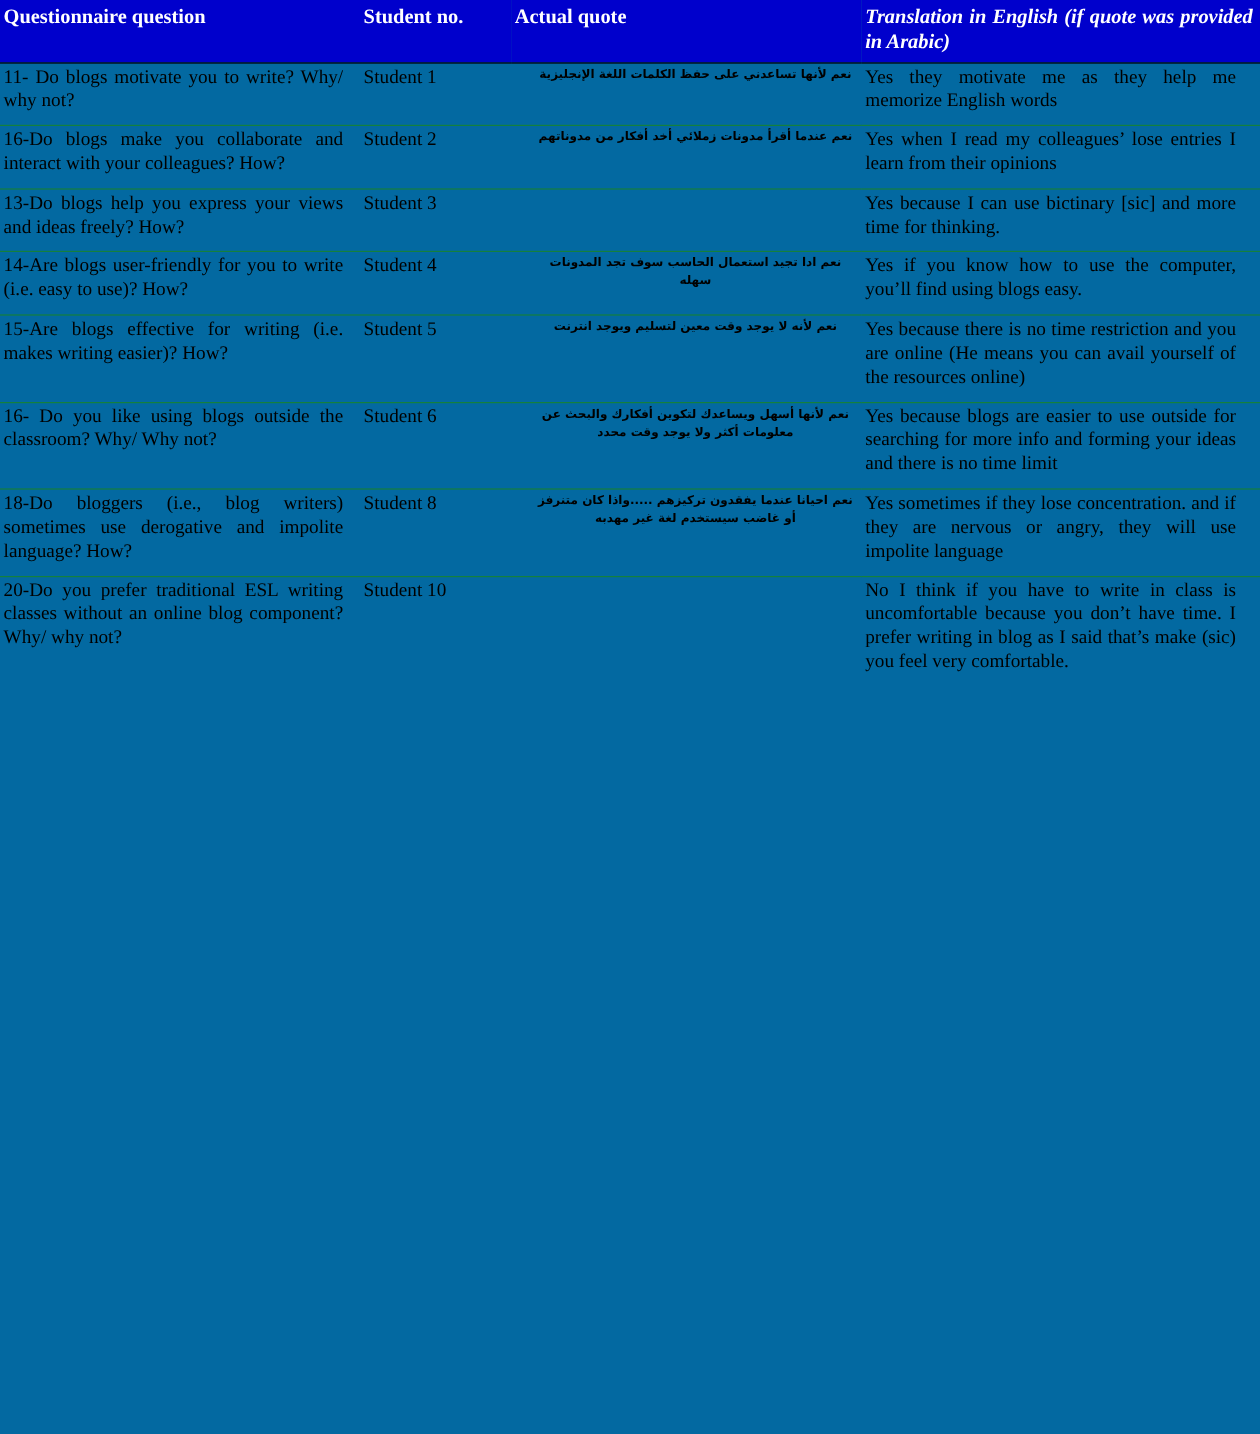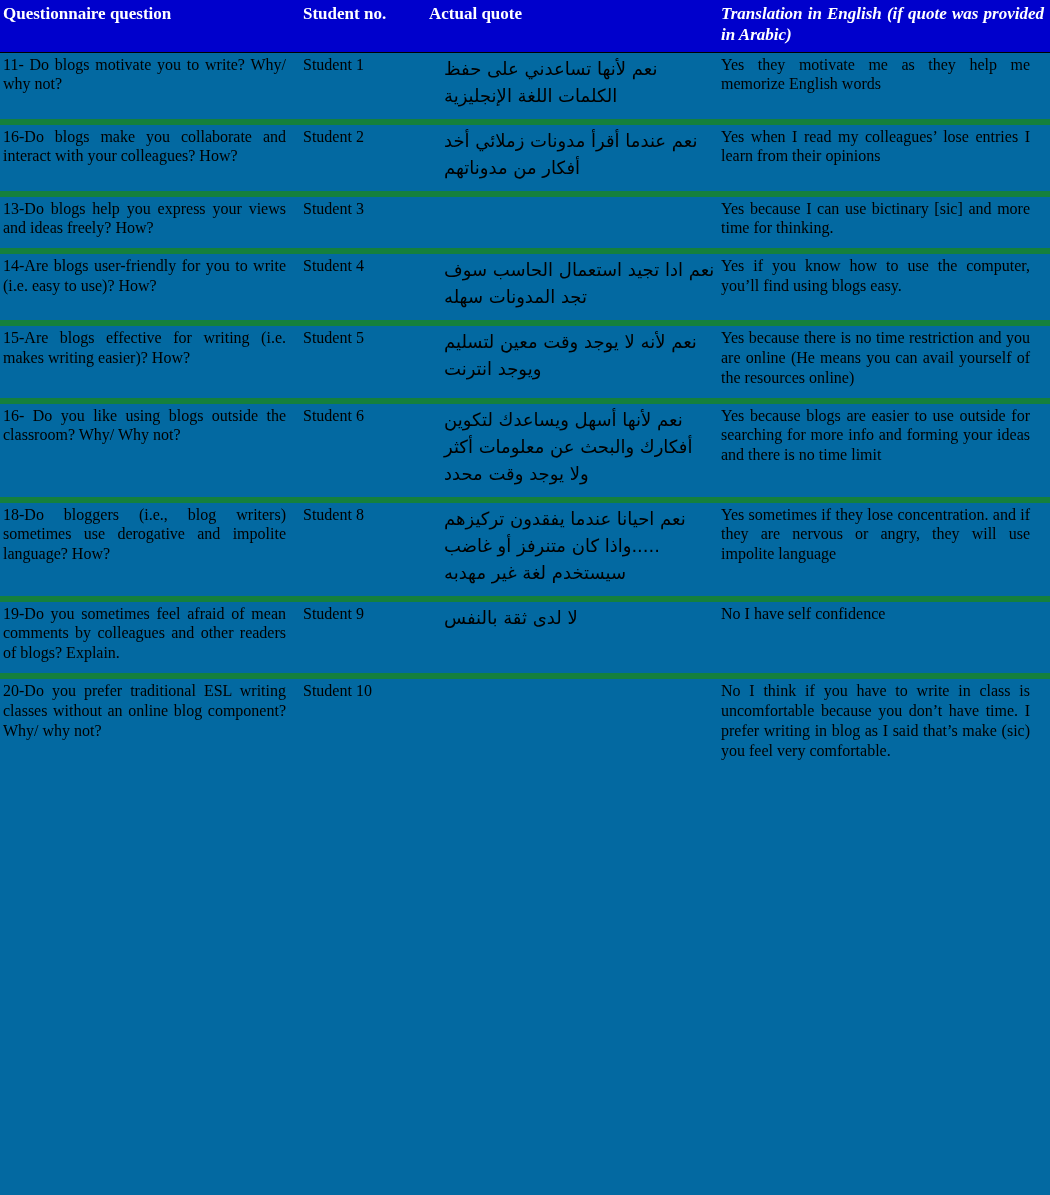--- a/index.html
+++ b/index.html
@@ -36,43 +36,43 @@
     padding: 3px 12px 6px 3px;
     border-bottom: 1.5px solid #000000;
   }
   thead th.h-translation {
     text-align: justify;
     padding-right: 6px;
     font-style: italic;
   }
 
   tbody tr {
-    border-bottom: 6px solid #15803d;
+    border-bottom: 1px solid #15803d;
   }
   tbody tr:last-child {
     border-bottom: none;
   }
   tbody td {
     vertical-align: top;
     font-size: 16px;
     line-height: 1.24;
     padding: 2px 14px 10px 3px;
   }
   td.cell-question {
     text-align: justify;
   }
   td.cell-student {
     padding-right: 4px;
   }
   td.cell-quote {
     direction: rtl;
-    text-align: left;
+    text-align: center;
     font-family: "DejaVu Sans", sans-serif;
-    font-size: 18px;
-    font-weight: normal;
+    font-size: 10px;
+    font-weight: bold;
     line-height: 1.5;
     padding-right: 3px;
     padding-left: 18px;
   }
   td.cell-translation {
     text-align: justify;
     padding-right: 20px;
   }
 </style>
 </head>
@@ -131,26 +131,20 @@
     <td class="cell-quote" dir="rtl">نعم لأنها أسهل ويساعدك لتكوين أفكارك والبحث عن معلومات أكثر ولا يوجد وقت محدد</td>
     <td class="cell-translation">Yes because blogs are easier to use outside for searching for more info and forming your ideas and there is no time limit</td>
   </tr>
         <tr>
     <td class="cell-question">18-Do bloggers (i.e., blog writers) sometimes use derogative and impolite language? How?</td>
     <td class="cell-student">Student 8</td>
     <td class="cell-quote" dir="rtl">نعم احيانا عندما يفقدون تركيزهم .....واذا كان متنرفز أو غاضب سيستخدم لغة غير مهدبه</td>
     <td class="cell-translation">Yes sometimes if they lose concentration. and if they are nervous or angry, they will use impolite language</td>
   </tr>
         <tr>
-    <td class="cell-question">19-Do you sometimes feel afraid of mean comments by colleagues and other readers of blogs? Explain.</td>
-    <td class="cell-student">Student 9</td>
-    <td class="cell-quote" dir="rtl">لا لدى ثقة بالنفس</td>
-    <td class="cell-translation">No I have self confidence</td>
-  </tr>
-        <tr>
     <td class="cell-question">20-Do you prefer traditional ESL writing classes without an online blog component? Why/ why not?</td>
     <td class="cell-student">Student 10</td>
     <td class="cell-quote" dir="rtl"></td>
     <td class="cell-translation">No I think if you have to write in class is uncomfortable because you don’t have time. I prefer writing in blog as I said that’s make (sic) you feel very comfortable.</td>
   </tr>
       </tbody>
   </table>
 </div>
 
 </body></html>

